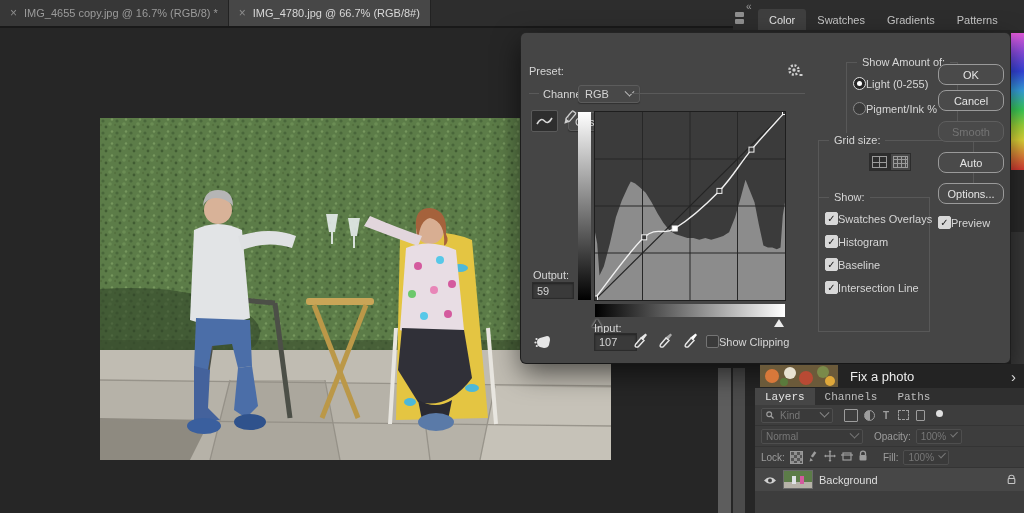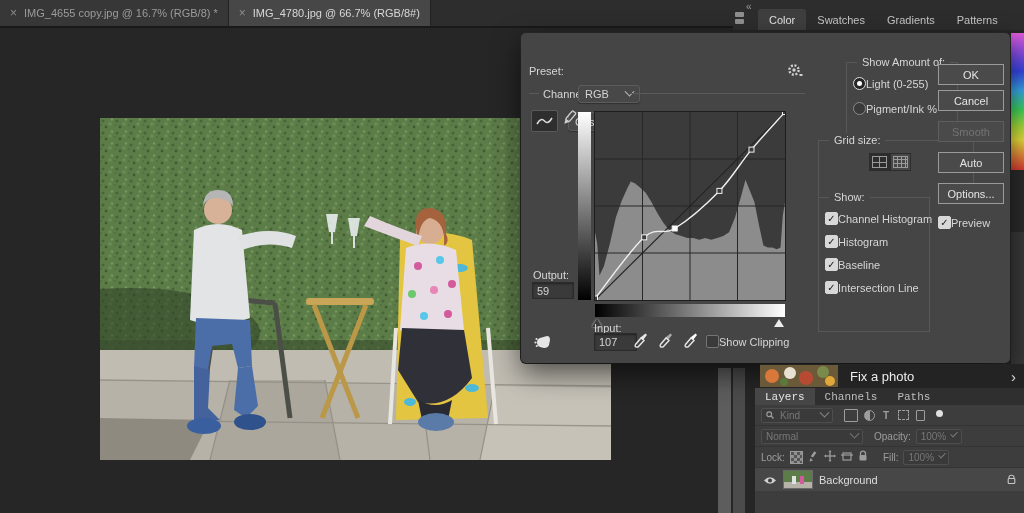--- a/index.html
+++ b/index.html
@@ -35,21 +35,21 @@
           box-shadow:0 10px 28px rgba(0,0,0,.6),0 0 0 1px #2a2a2a;}
   #titlebar{left:0;top:0;width:489px;height:17px;border-radius:5px 5px 0 0;
             background:linear-gradient(#828282,#636363);text-align:center;font-size:12px;color:#1c1c1c;line-height:17px;}
   .lbl{font-size:11px;color:#d6d6d6;white-space:nowrap;}
   .field{background:#3a3a3a;border:1px solid #2b2b2b;box-shadow:inset 0 1px 2px rgba(0,0,0,.4);
          color:#d4d4d4;font-size:11px;display:flex;align-items:center;padding:0 4px;}
   .drop{background:#484848;border:1px solid #5c5c5c;border-radius:3px;color:#d4d4d4;font-size:11px;
         display:flex;align-items:center;padding:0 6px;box-shadow:0 1px 1px rgba(0,0,0,.3);}
   .chev{margin-left:auto;width:6px;height:6px;border-right:1.5px solid #bdbdbd;border-bottom:1.5px solid #bdbdbd;
         transform:rotate(45deg) translate(-2px,-2px);}
-  .pill{border:1px solid #9a9a9a;border-radius:0;background:#4a4a4a;color:#e4e4e4;font-size:11px;
+  .pill{border:1px solid #9a9a9a;border-radius:8px;background:#4a4a4a;color:#e4e4e4;font-size:11px;
         width:64px;height:19px;display:flex;align-items:center;justify-content:center;}
   .pill.disabled{border-color:#5e5e5e;color:#747474;}
   .cb{width:11px;height:11px;border-radius:2px;background:#3a3a3a;border:1px solid #747474;
       font-size:10px;line-height:11px;text-align:center;color:#1a1a1a;flex:none;}
   .cb.on{background:#d8d8d8;border-color:#d8d8d8;}
   .radio{width:11px;height:11px;border-radius:50%;border:1px solid #8a8a8a;background:#3a3a3a;flex:none;position:relative;}
   .radio.on{border-color:#e0e0e0;background:#262626;}
   .radio.on:after{content:"";position:absolute;left:3px;top:3px;width:5px;height:5px;border-radius:50%;background:#fff;}
   .group{border:1px solid #585858;border-bottom:none;}
   .gtitle{position:absolute;top:-7px;left:10px;background:#454545;padding:0 5px;font-size:11px;color:#d6d6d6;}
@@ -349,21 +349,21 @@
       <span class="gridicon">
           <span class="g10"></span>
         </span>
     </div>
   </div>
 
   <div class="abs group" style="left:297px;top:164px;width:110px;height:133px;border-bottom:1px solid #585858;">
     <div class="gtitle">Show:</div>
     <div class="row" style="margin:14px 0 0 6px;">
       <span class="cb on">✓</span>
-      <span class="lbl">Channel Histogram</span>
+      <span class="lbl">Swatches Overlays</span>
     </div>
     <div class="row" style="margin:10px 0 0 6px;">
       <span class="cb on">✓</span>
       <span class="lbl">Histogram</span>
     </div>
     <div class="row" style="margin:10px 0 0 6px;">
       <span class="cb on">✓</span>
       <span class="lbl">Baseline</span>
     </div>
     <div class="row" style="margin:10px 0 0 6px;">

